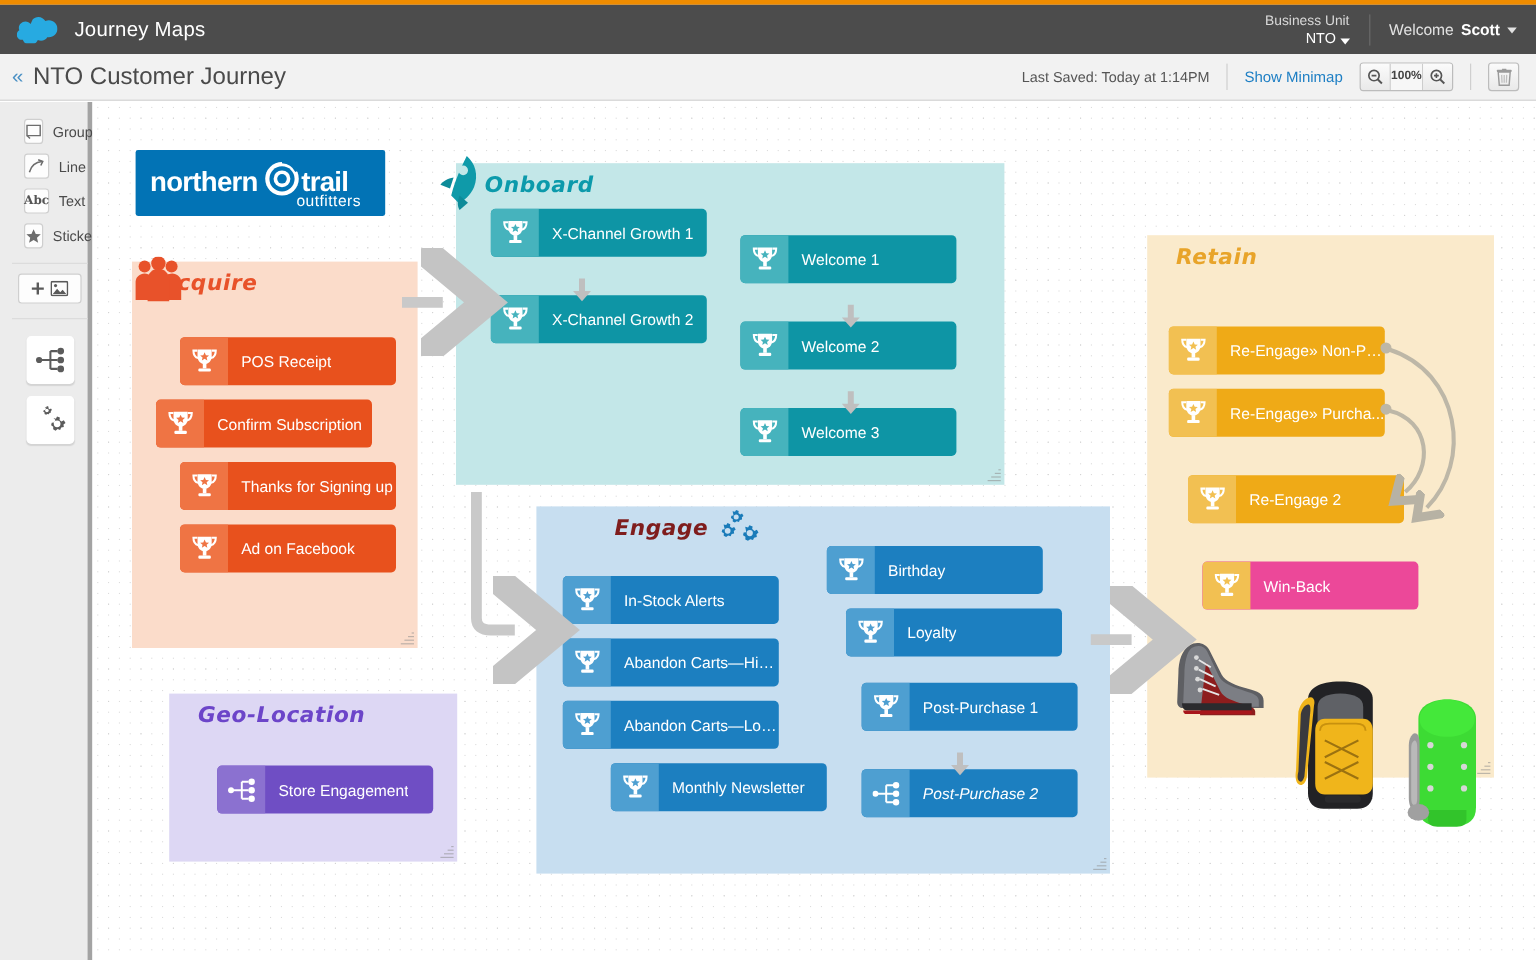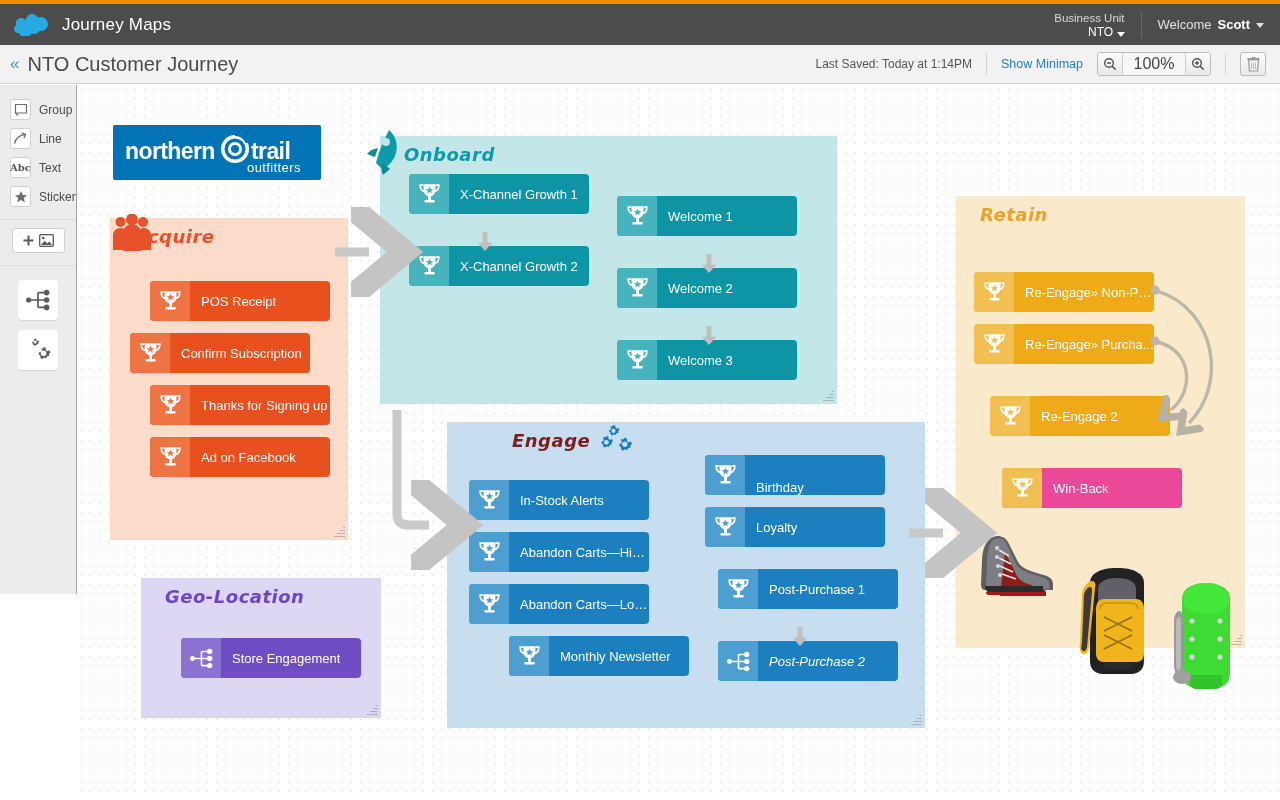--- a/index.html
+++ b/index.html
@@ -74,35 +74,35 @@
   #zoom-widget {
     display:flex; align-items:center; height:24px;
     border:1px solid #bcbcbc; border-radius:3px; overflow:hidden;
     background: linear-gradient(#ffffff,#eeeeee);
   }
   .zoom-btn {
     width:24px; height:22px; display:flex; align-items:center; justify-content:center;
     background: linear-gradient(#fbfbfb,#e9e9e9); cursor:pointer;
   }
   #zoom-level {
-    width:64px; text-align:center; font-size:16px; color:#444;
+    width:28px; text-align:center; font-size:10px; color:#444;
     background:#f7f7f7; height:22px; line-height:22px;
-    border-left:1px solid #cdcdcd; border-right:1px solid #cdcdcd;
+    border-left:1px solid #cdcdcd; border-right:1px solid #cdcdcd;font-weight:bold;
   }
   #trash-btn {
     margin-left:14px; width:26px;height:24px;
     border:1px solid #bcbcbc;border-radius:3px;
     background:linear-gradient(#fbfbfb,#e9e9e9);
     display:flex;align-items:center;justify-content:center;cursor:pointer;
   }
 
   
   #tool-rail {
-    position:absolute; top:85px; left:0; width:77px; height:509px;
-    background:#ececec; border-right:1px solid #a3a3a3;
+    position:absolute; top:85px; left:0; width:77px; height:715px;
+    background:#ececec; border-right:4px solid #a3a3a3;padding-left:10px;
   }
   .tool-item {
     display:flex; align-items:center; gap:8px;
     height:29px; padding-left:10px; cursor:pointer;
   }
   .tool-box {
     width:21px; height:21px; border:1px solid #cfcfcf; border-radius:3px;
     background:#fdfdfd; display:flex;align-items:center;justify-content:center;
     color:#6d6d6d;
   }
@@ -553,21 +553,21 @@
               <path d="M5.6 1.2h11.8v6.1c0 3.4-2.6 6.1-5.9 6.1S5.6 10.7 5.6 7.3z" fill="#fff"></path>
               <path d="M5.4 2.2H2.2c0 3.6 1.6 5.6 4.1 6.2" fill="none" stroke="#fff" stroke-width="1.7"></path>
               <path d="M17.6 2.2h3.2c0 3.6-1.6 5.6-4.1 6.2" fill="none" stroke="#fff" stroke-width="1.7"></path>
               <rect x="10" y="13" width="3" height="4" fill="#fff"></rect>
               <rect x="6.3" y="17" width="10.4" height="2.6" rx="1" fill="#fff"></rect>
               <polygon points="11.5,3.6 12.6,6 15.2,6.2 13.2,7.9 13.8,10.4 11.5,9 9.2,10.4 9.8,7.9 7.8,6.2 10.4,6" fill="#4e9fd1"></polygon>
             </svg>
           </div>
           <div class="card-label">Monthly Newsletter</div>
         </div>
-        <div class="card" style="left: 258px; top: 33px; width: 180px; background: rgb(28, 127, 192); align-items: flex-end;">
+        <div class="card" style="left: 242px; top: 33px; width: 180px; background: rgb(28, 127, 192);">
           <div class="icon-pane" style="background: rgb(78, 159, 209);">
             <svg width="23" height="22" viewBox="0 0 23 22">
               <path d="M5.6 1.2h11.8v6.1c0 3.4-2.6 6.1-5.9 6.1S5.6 10.7 5.6 7.3z" fill="#fff"></path>
               <path d="M5.4 2.2H2.2c0 3.6 1.6 5.6 4.1 6.2" fill="none" stroke="#fff" stroke-width="1.7"></path>
               <path d="M17.6 2.2h3.2c0 3.6-1.6 5.6-4.1 6.2" fill="none" stroke="#fff" stroke-width="1.7"></path>
               <rect x="10" y="13" width="3" height="4" fill="#fff"></rect>
               <rect x="6.3" y="17" width="10.4" height="2.6" rx="1" fill="#fff"></rect>
               <polygon points="11.5,3.6 12.6,6 15.2,6.2 13.2,7.9 13.8,10.4 11.5,9 9.2,10.4 9.8,7.9 7.8,6.2 10.4,6" fill="#4e9fd1"></polygon>
             </svg>
           </div>

